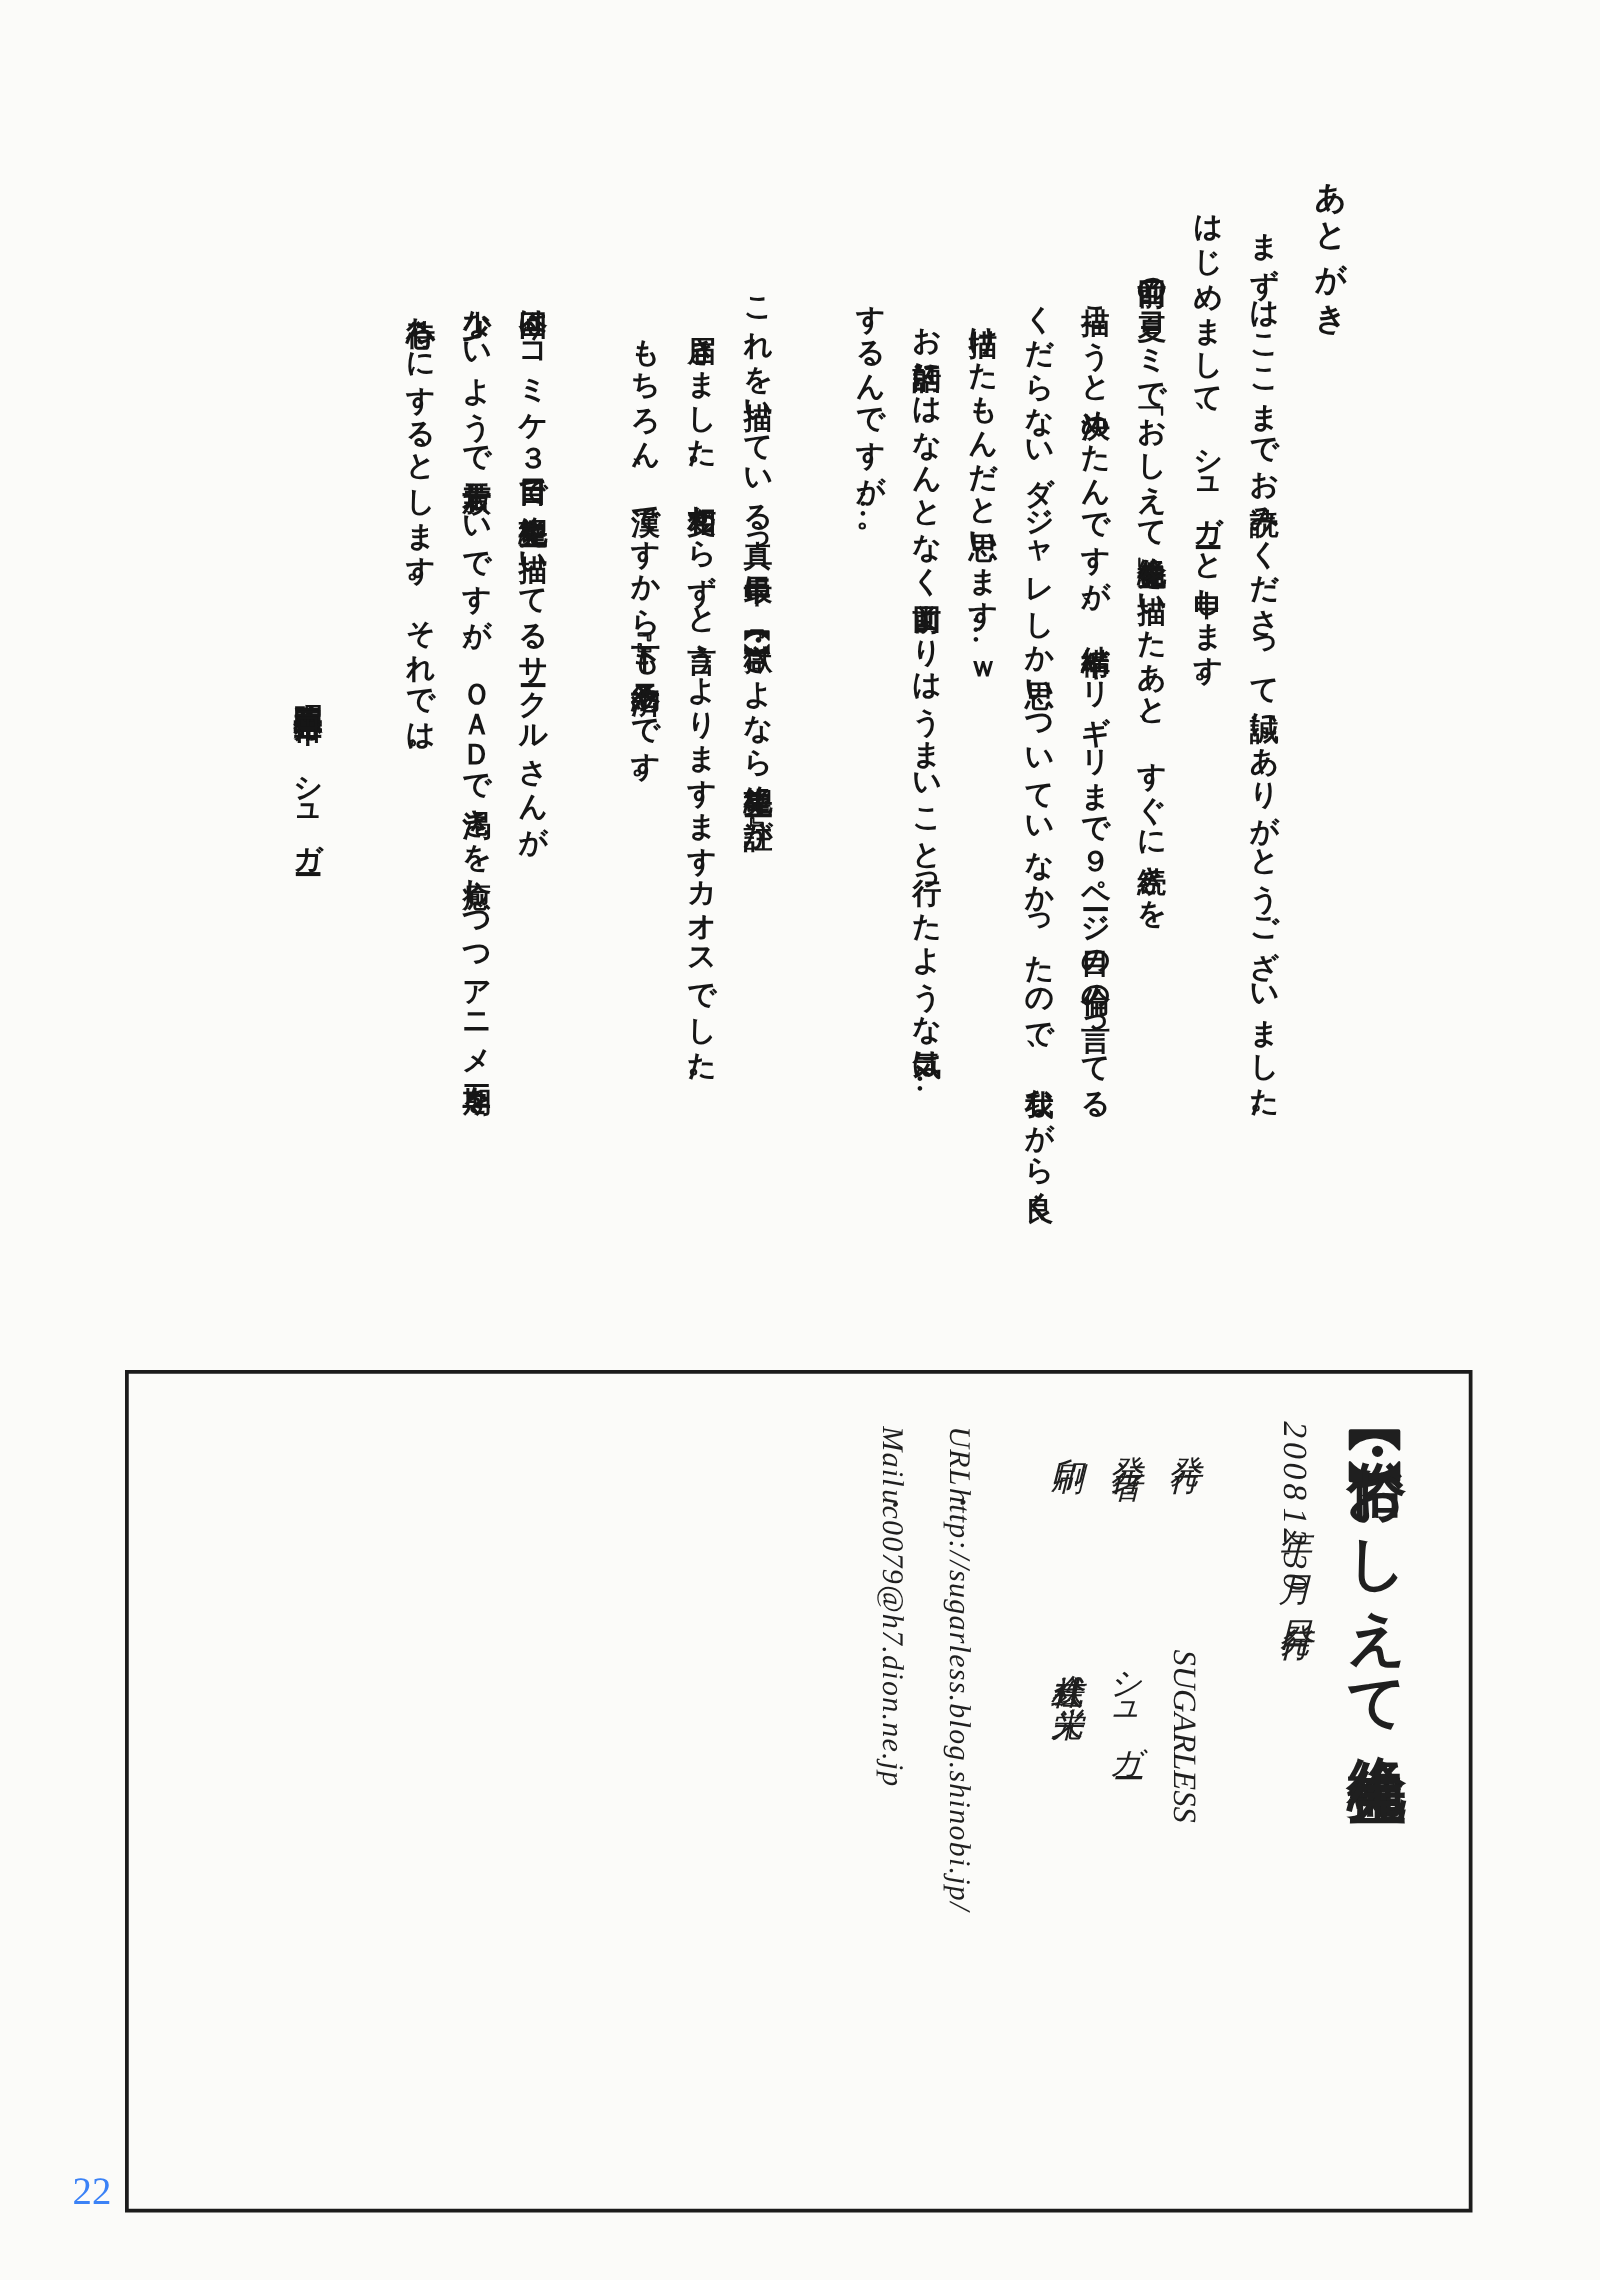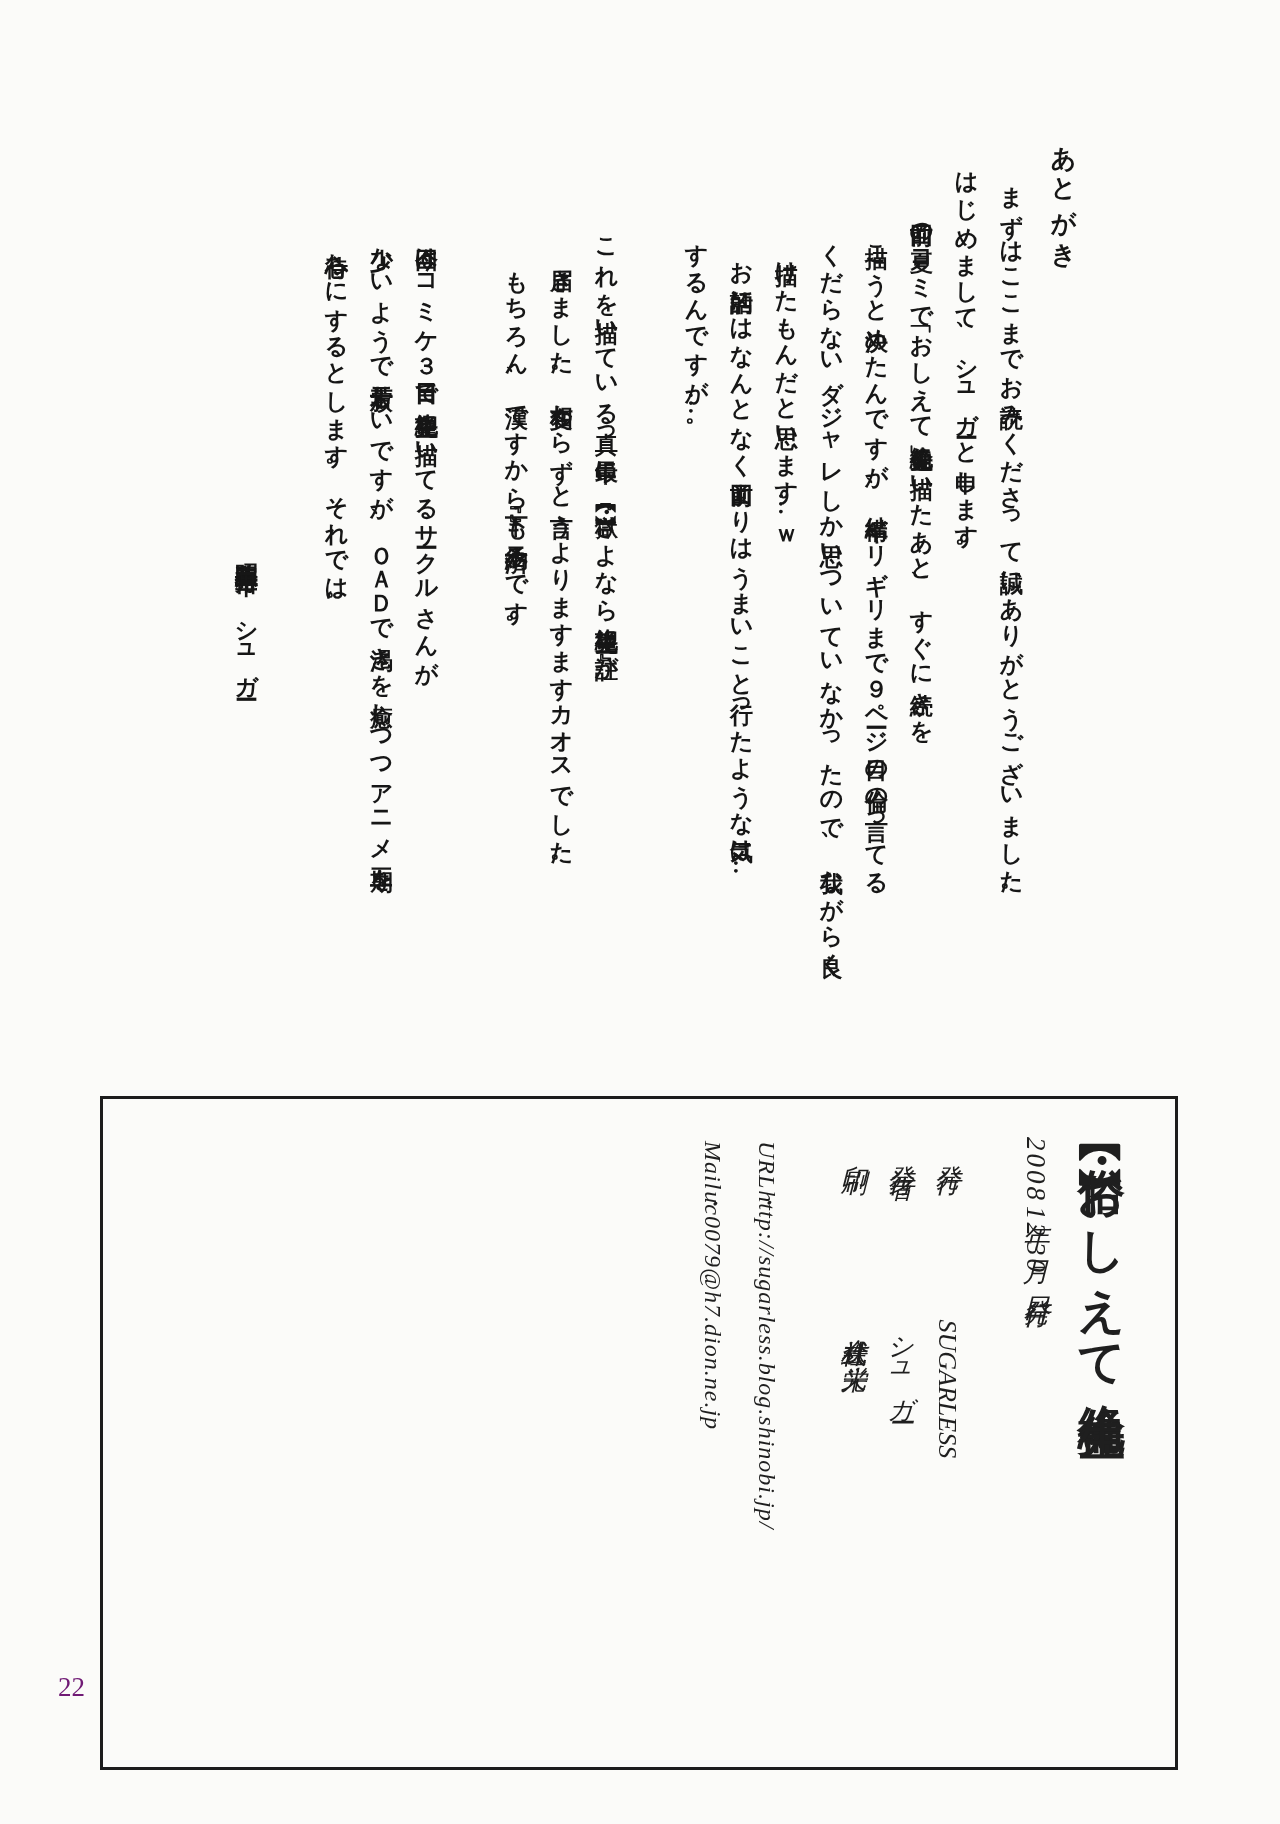--- a/index.html
+++ b/index.html
@@ -103,23 +103,23 @@
     letter-spacing:1px;
     line-height:54px;
     margin:0;
     padding-inline-start:12px;
     white-space:nowrap;
   }
 
   
   .page-number {
     position:absolute;
-    left:58px; top:1672px;
-    font-size:27px;
-    color:#701a75;
+    left:58px; top:1735px;
+    font-size:31px;
+    color:#3b82f6;
   }
 </style>
 </head>
 <body>
 
 <div class="page">
 
   <section class="afterword">
     <h1 class="aw-heading">あとがき</h1>
     <p class="aw-p i42">まずはここまでお読みくださって誠にありがとうございました。</p>

